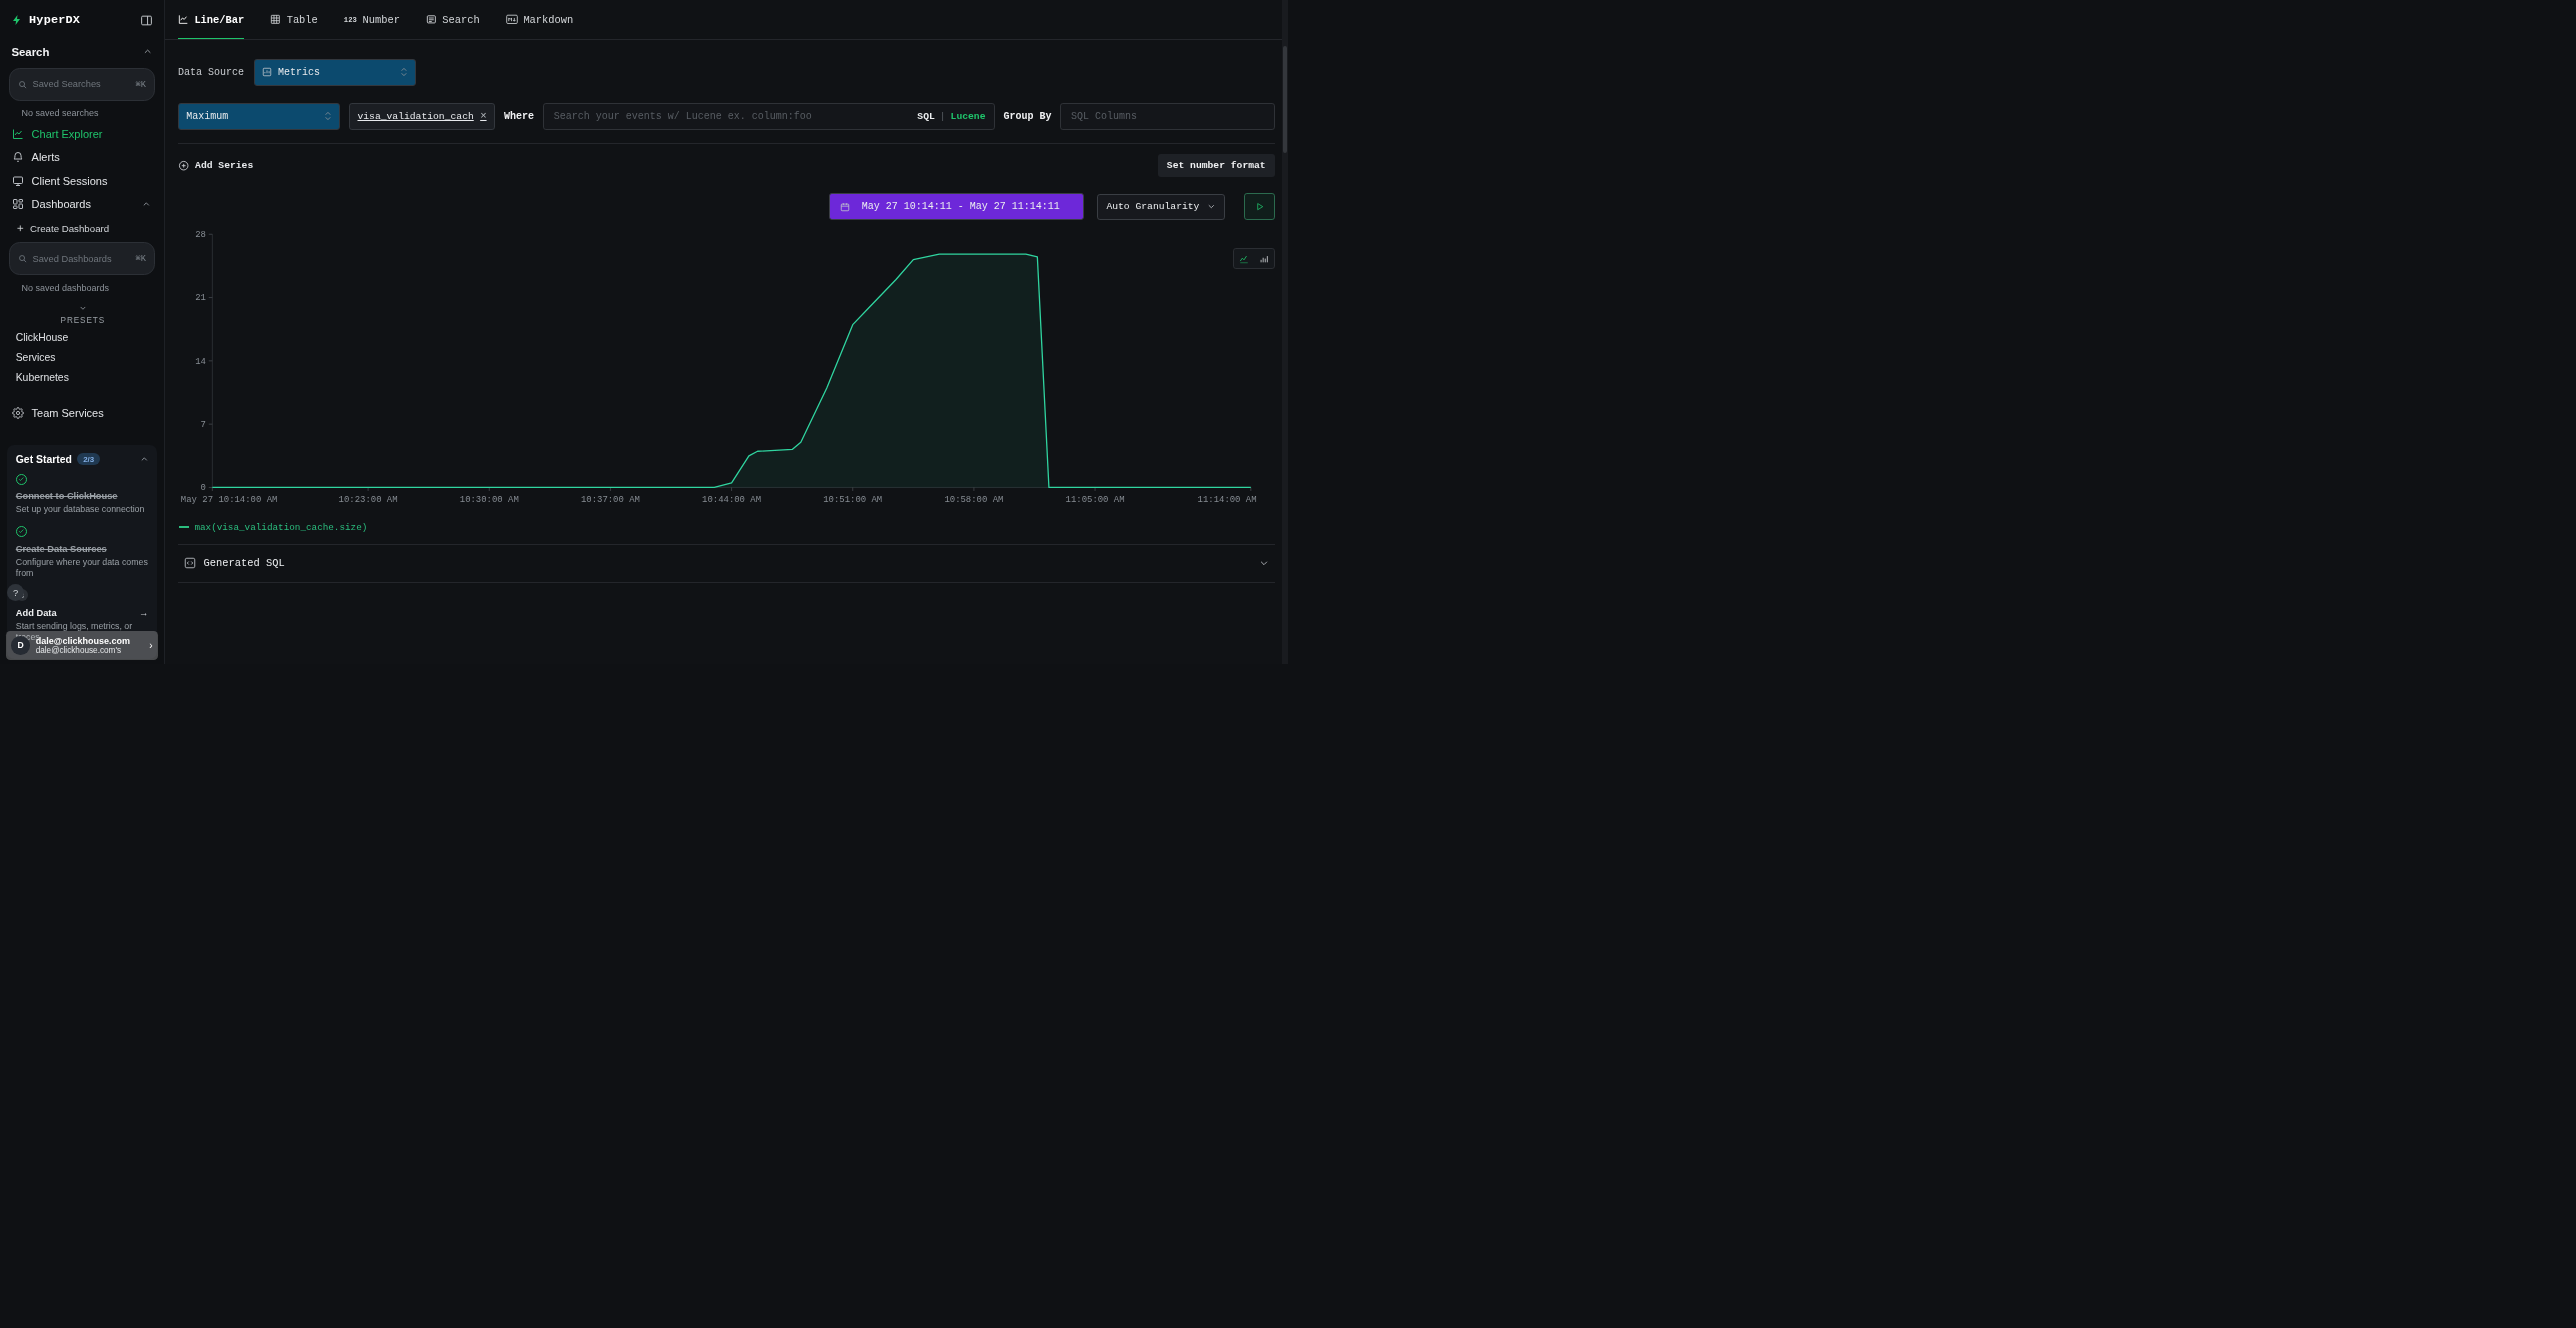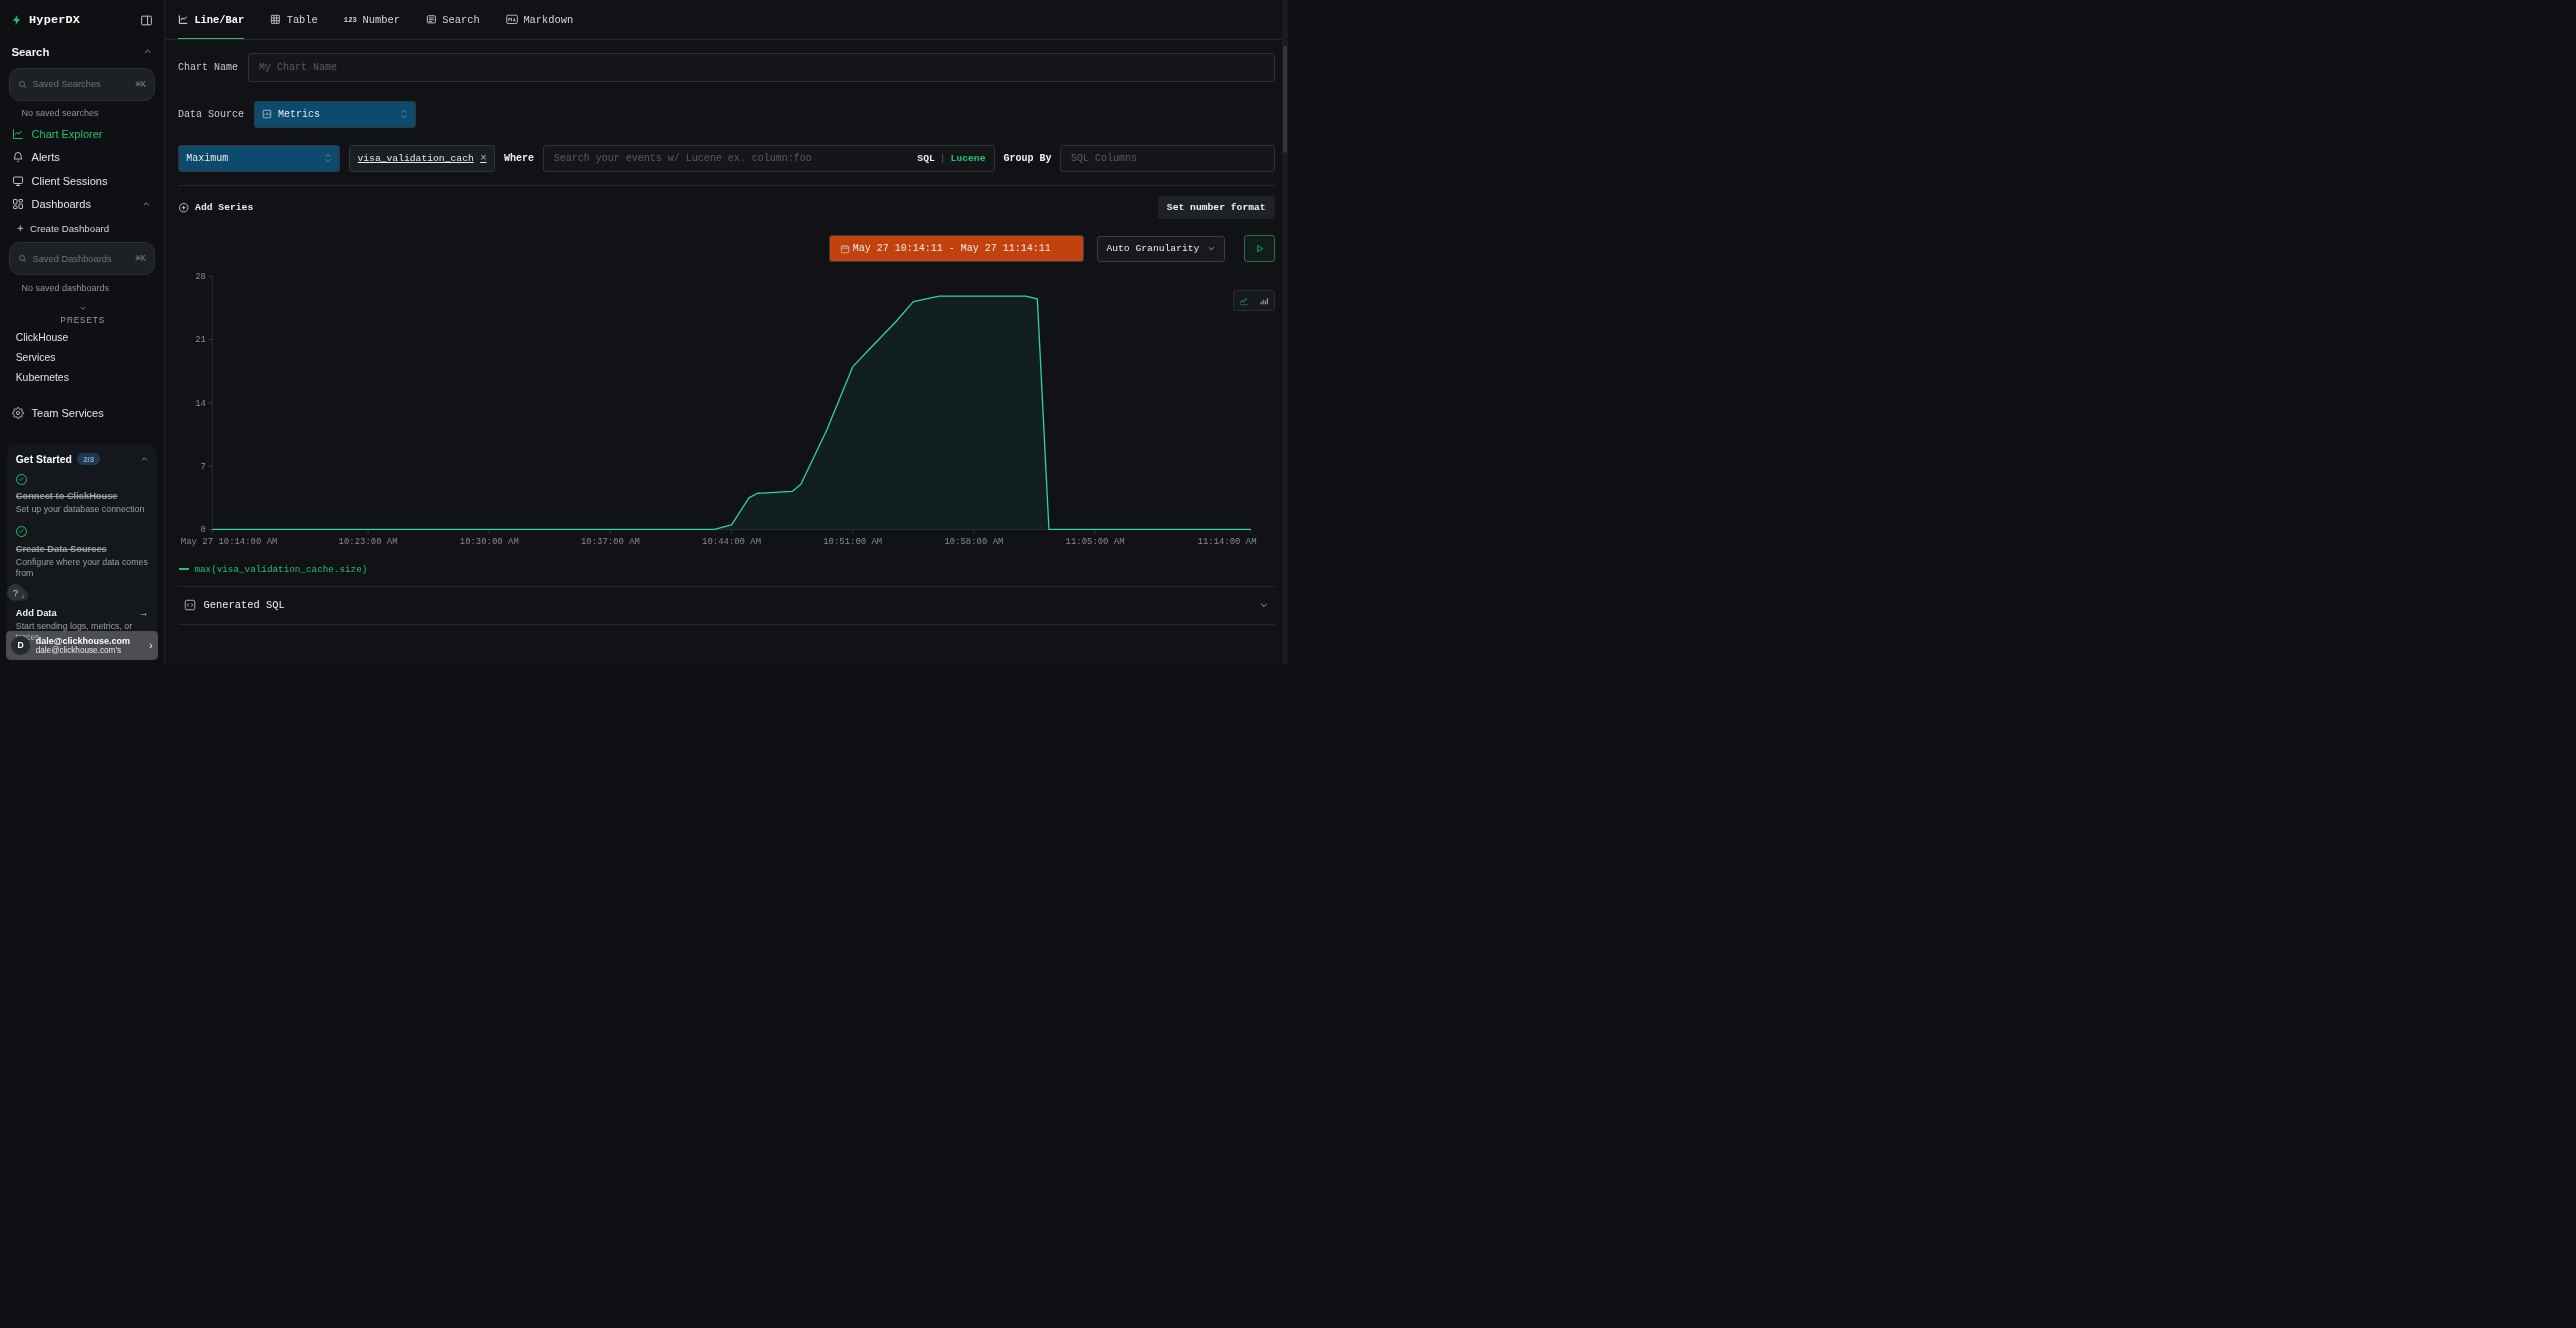--- a/index.html
+++ b/index.html
@@ -129,21 +129,21 @@
 
   .addseries-row { display:flex; align-items:center; margin-top:10px; }
   .add-series { display:flex; align-items:center; gap:5.7px; font-family:"Liberation Mono","DejaVu Sans Mono",monospace; font-size:9.7px; font-weight:bold; color:#e8eaed; cursor:pointer; }
   .btn-number-format {
     margin-left:auto; background:#1e2126; border:none; border-radius:2.9px;
     color:#f0f1f3; font-family:"Liberation Mono","DejaVu Sans Mono",monospace; font-weight:bold;
     font-size:9.7px; padding:6.4px 9.3px; cursor:pointer;
   }
 
   .controls-row { display:flex; align-items:center; justify-content:flex-end; gap:13px; margin-top:15.7px; }
-  .time-range { background:#c2410c; border:0.7px solid #3a3e44; border-radius:2.9px; height:27px; display:flex; align-items:center; gap:3px; padding:0 10px; font-family:"Liberation Mono","DejaVu Sans Mono",monospace; font-size:10px; color:#eceef0; cursor:pointer; min-width:255px; }
+  .time-range { background:#6d28d9; border:0.7px solid #3a3e44; border-radius:2.9px; height:27px; display:flex; align-items:center; gap:12px; padding:0 10px; font-family:"Liberation Mono","DejaVu Sans Mono",monospace; font-size:10px; color:#eceef0; cursor:pointer; min-width:255px; }
   .granularity { background:#17191e; border:0.7px solid #3a3e44; border-radius:2.9px; height:26px; display:flex; align-items:center; gap:7.2px; padding:0 8.6px; font-family:"Liberation Mono","DejaVu Sans Mono",monospace; font-size:9.7px; color:#eceef0; cursor:pointer; }
   .play-btn { width:31.5px; height:27px; margin-left:5.7px; border-radius:2.9px; border:0.7px solid #2b6b4e; background:rgba(31,196,107,0.07); display:flex; align-items:center; justify-content:center; cursor:pointer; }
 
   .chart-wrap { position:relative; margin-top:4.3px; }
   .chart-toggle {
     position:absolute; right:0px; top:24px; display:flex; background:#15181c;
     border:0.7px solid #2b2e33; border-radius:2.9px; overflow:hidden; z-index:2;
   }
   .chart-toggle .tbtn { width:20px; height:18.6px; display:flex; align-items:center; justify-content:center; cursor:pointer; color:#d4d7da; }
   .chart-toggle .tbtn.active { color:#1fc46b; }
@@ -411,24 +411,20 @@
               <path d="M6 15V8l3 3 3-3v7"></path>
               <path d="M18 8v7m0 0l-2.5-2.5M18 15l2.5-2.5"></path>
             </svg>
         </span>
         <span>Markdown</span>
       </div>
     </div>
 
     <div class="content">
 
-      <div class="form-row">
-        <span class="form-label">Chart Name</span>
-        <input class="ti grow" placeholder="My Chart Name" style="">
-      </div>
 
       <div class="form-row" style="margin-top:18.6px">
         <span class="form-label">Data Source</span>
         <div class="select" style="width:162px">
           <span class="icon">
             <svg width="10" height="10" viewBox="0 0 24 24" fill="none" stroke="#c4c8cd" stroke-width="1.9">
                 <rect x="3" y="3" width="18" height="18" rx="2"></rect>
                 <path d="M7 15v-3M12 15V8M17 15v-5"></path>
               </svg>
           </span>

